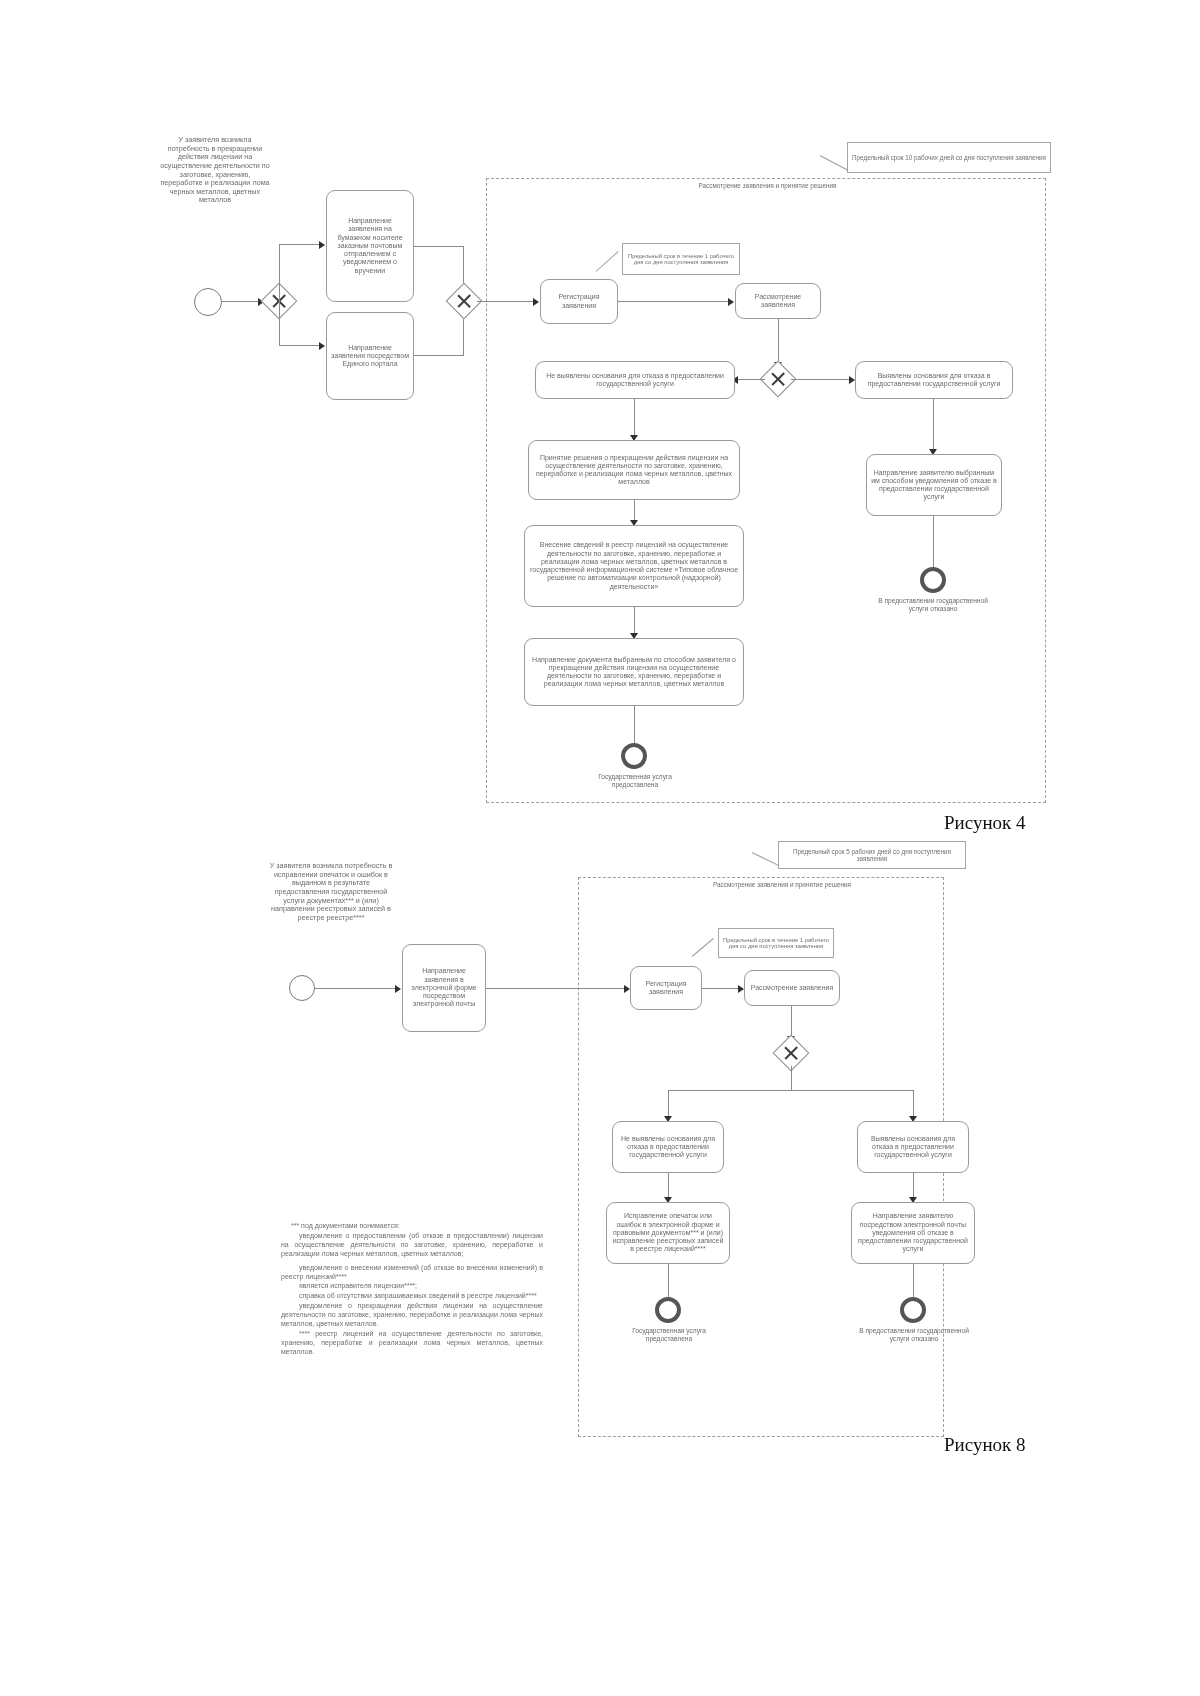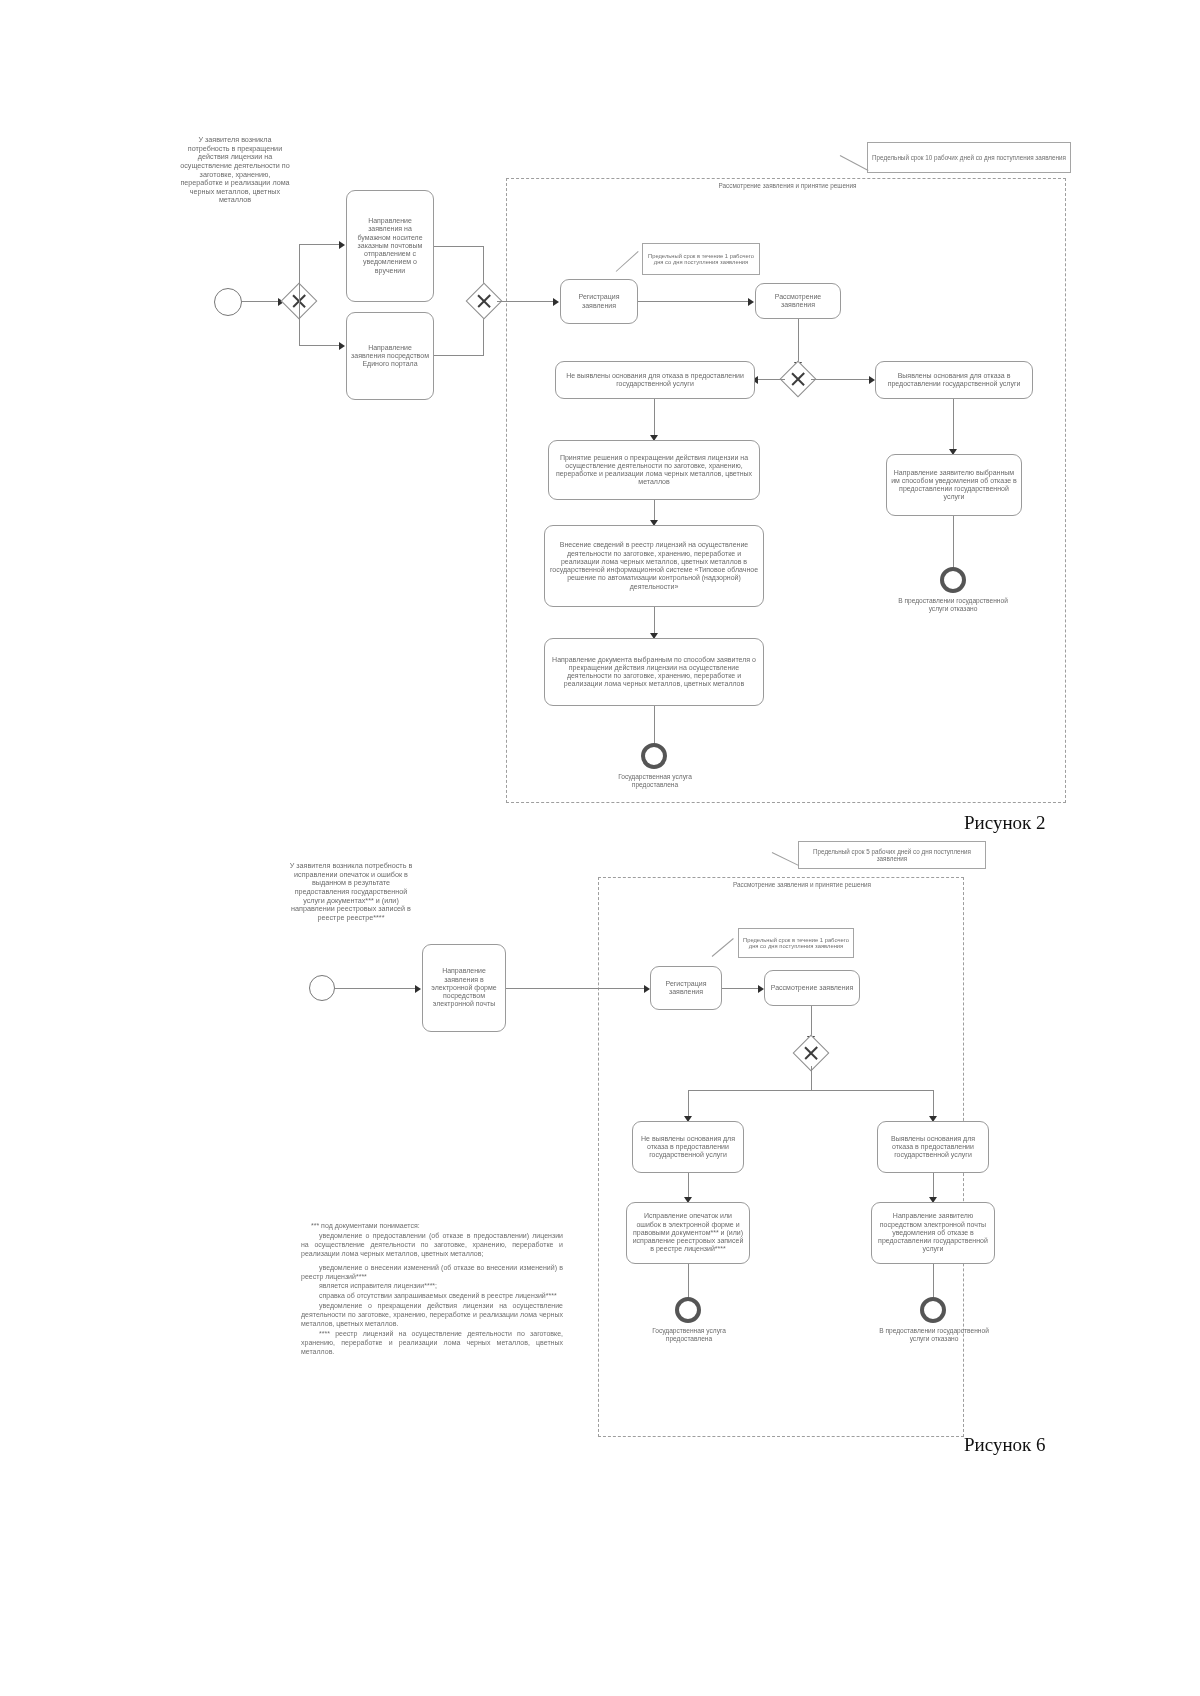--- a/index.html
+++ b/index.html
@@ -1,17 +1,17 @@
 <!DOCTYPE html>
 <html><head>
 <meta charset="utf-8">
 <style>
   html,body{margin:0;padding:0;background:#ffffff;}
   body{width:1200px;height:1696px;position:relative;font-family:"Liberation Sans",sans-serif;color:#4a4a4a;}
-  .page{position:absolute;inset:0;margin-left:20px;}
+  .page{position:absolute;inset:0;}
   .node{position:absolute;box-sizing:border-box;display:flex;align-items:center;justify-content:center;text-align:center;color:#6b6b6b;line-height:1.18;}
   .rbox{border:1.2px solid #9a9a9a;border-radius:9px;background:#fff;padding:3px 4px;}
   .note{border:1.2px solid #a5a5a5;background:#fff;padding:2px 3px;text-align:center;color:#6f6f6f;}
   .lane{position:absolute;border:1.5px dashed #9e9e9e;box-sizing:border-box;}
   .lane-title{position:absolute;text-align:center;color:#6f6f6f;line-height:1.2;}
   .circ{position:absolute;border-radius:50%;box-sizing:border-box;}
   .start{border:1.6px solid #777;background:#fff;}
   .end{border:4px solid #555;background:#fff;}
   .gate{position:absolute;box-sizing:border-box;}
   .gate i{position:absolute;inset:0;border:1.4px solid #8d8d8d;background:#fff;transform:rotate(45deg);}
@@ -121,21 +121,21 @@
   <div class="txt" style="left:578px;top:773px;width:114px;font-size:6.6px;text-align:center;">Государственная услуга предоставлена</div>
 
   <div class="ln lnv" style="left:933px;top:399px;height:52px;"></div>
   <div class="arw d" style="left:929px;top:449px;"></div>
   <div class="node rbox" style="left:866px;top:454px;width:136px;height:62px;font-size:7px;">Направление заявителю выбранным им способом уведомления об отказе в предоставлении государственной услуги</div>
 
   <div class="ln lnv" style="left:933px;top:516px;height:52px;"></div>
   <div class="circ end" style="left:920px;top:567px;width:26px;height:26px;"></div>
   <div class="txt" style="left:872px;top:597px;width:122px;font-size:6.6px;text-align:center;">В предоставлении государственной услуги отказано</div>
 
-  <div class="cap" style="left:944px;top:812px;">Рисунок 2</div>
+  <div class="cap" style="left:944px;top:812px;">Рисунок 4</div>
 
   <div class="txt fig-label" style="left:268px;top:862px;width:126px;font-size:7.2px;text-align:center;">У заявителя возникла потребность в исправлении опечаток и ошибок в выданном в результате предоставления государственной услуги документах*** и (или) направлении реестровых записей в реестре реестре****</div>
 
   <div class="lane" style="left:578px;top:877px;width:366px;height:560px;"></div>
   <div class="lane-title" style="left:692px;top:881px;width:180px;font-size:6.4px;">Рассмотрение заявления и принятие решения</div>
 
   <div class="note" style="position:absolute;left:778px;top:841px;width:180px;height:22px;font-size:6.3px;display:flex;align-items:center;justify-content:center;">Предельный срок 5 рабочих дней со дня поступления заявления</div>
   <div class="ln thin" style="left:752px;top:852px;width:30px;height:1px;transform:rotate(26deg);transform-origin:left center;"></div>
 
   <div class="circ start" style="left:289px;top:975px;width:26px;height:26px;"></div>
@@ -185,21 +185,21 @@
   <div class="txt" style="left:614px;top:1327px;width:110px;font-size:6.6px;text-align:center;">Государственная услуга предоставлена</div>
 
   <div class="ln lnv" style="left:913px;top:1173px;height:26px;"></div>
   <div class="arw d" style="left:909px;top:1197px;"></div>
   <div class="node rbox" style="left:851px;top:1202px;width:124px;height:62px;font-size:7px;">Направление заявителю посредством электронной почты уведомления об отказе в предоставлении государственной услуги</div>
 
   <div class="ln lnv" style="left:913px;top:1264px;height:34px;"></div>
   <div class="circ end" style="left:900px;top:1297px;width:26px;height:26px;"></div>
   <div class="txt" style="left:858px;top:1327px;width:112px;font-size:6.6px;text-align:center;">В предоставлении государственной услуги отказано</div>
 
-  <div class="cap" style="left:944px;top:1434px;">Рисунок 6</div>
+  <div class="cap" style="left:944px;top:1434px;">Рисунок 8</div>
 
   <div class="foot" style="left:291px;top:1222px;width:250px;font-size:7px;">*** под документами понимается:</div>
   <div class="foot" style="left:281px;top:1232px;width:262px;font-size:7px;text-indent:18px;">уведомление о предоставлении (об отказе в предоставлении) лицензии на осуществление деятельности по заготовке, хранению, переработке и реализации лома черных металлов, цветных металлов;</div>
   <div class="foot" style="left:281px;top:1264px;width:262px;font-size:7px;text-indent:18px;">уведомление о внесении изменений (об отказе во внесении изменений) в реестр лицензий****</div>
   <div class="foot" style="left:281px;top:1282px;width:262px;font-size:7px;text-indent:18px;">является исправителя лицензии****;</div>
   <div class="foot" style="left:281px;top:1292px;width:262px;font-size:7px;text-indent:18px;">справка об отсутствии запрашиваемых сведений в реестре лицензий****</div>
   <div class="foot" style="left:281px;top:1302px;width:262px;font-size:7px;text-indent:18px;">уведомление о прекращении действия лицензии на осуществление деятельности по заготовке, хранению, переработке и реализации лома черных металлов, цветных металлов.</div>
   <div class="foot" style="left:281px;top:1330px;width:262px;font-size:7px;text-indent:18px;">**** реестр лицензий на осуществление деятельности по заготовке, хранению, переработке и реализации лома черных металлов, цветных металлов.</div>
 
 </div>

